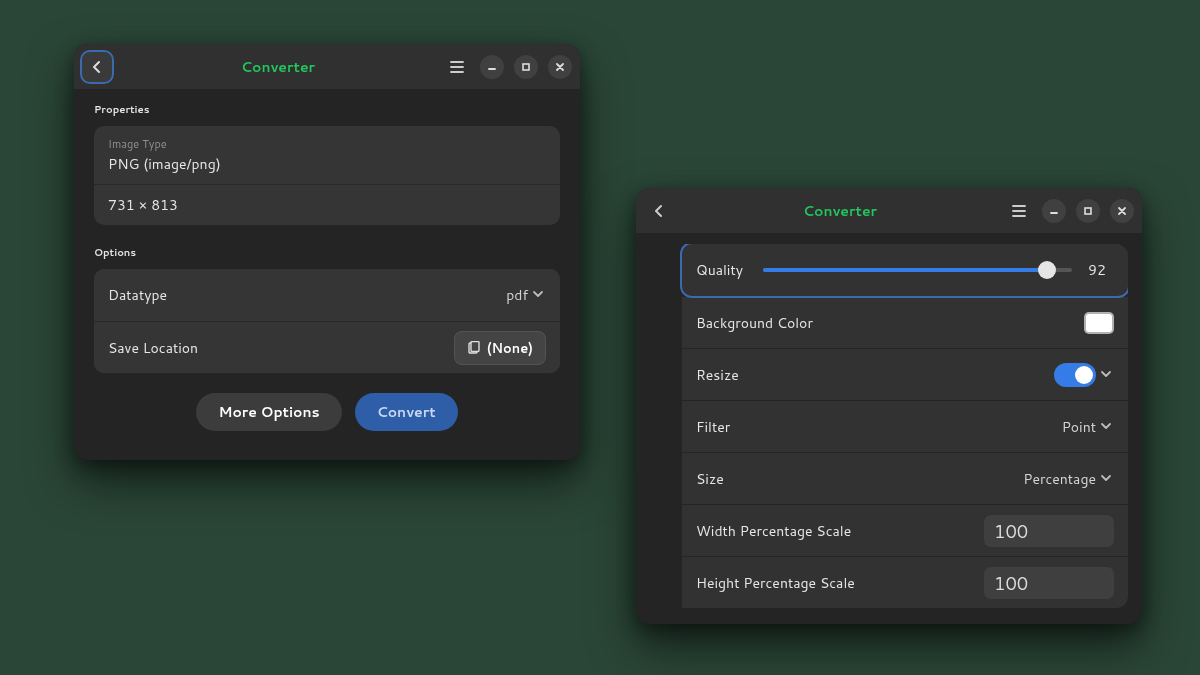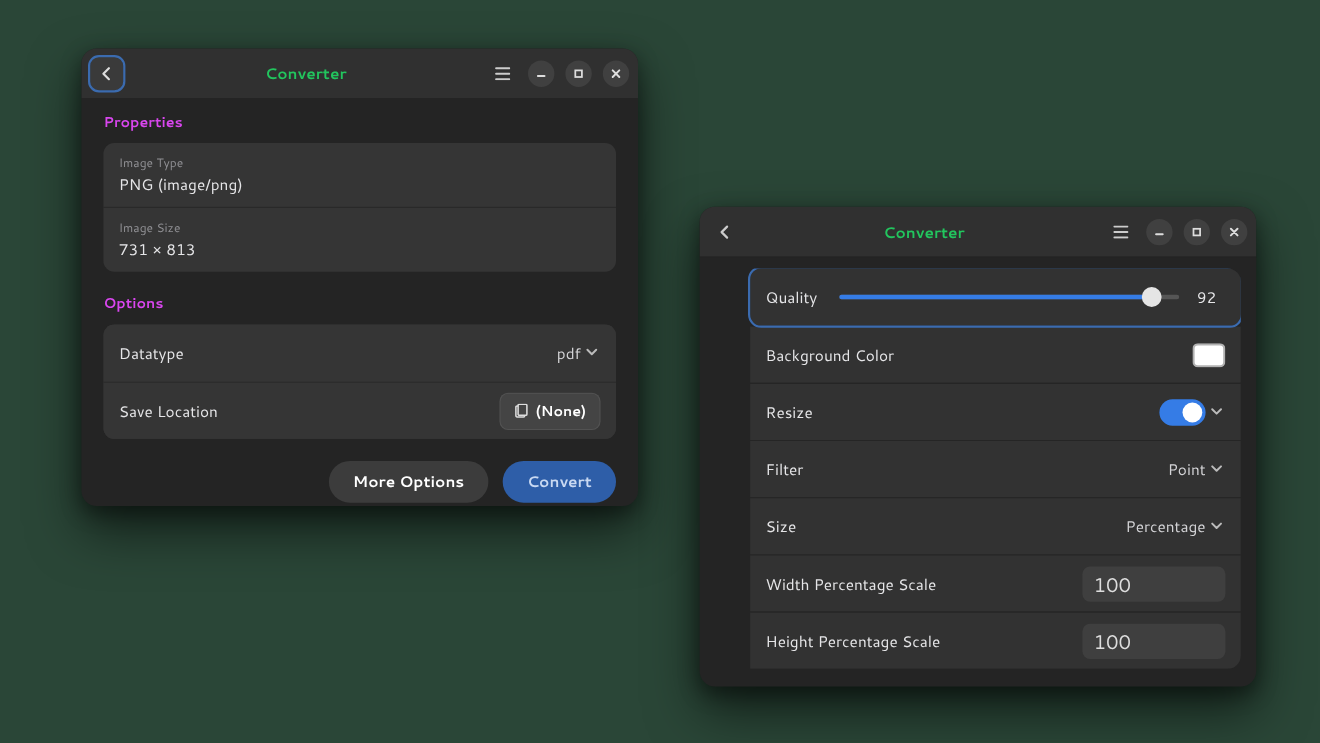--- a/index.html
+++ b/index.html
@@ -56,23 +56,23 @@
     font-size: 12px;
   }
   .hamburger { border-radius: 6px; background: transparent; width: 26px; height: 26px; }
   .hamburger svg, .back-btn svg, .chev svg, .wbtn svg { display:block; }
 
   .body {
     padding: 8px 20px 16px 20px;
   }
 
   .section-label {
-    font-size: 13px;
+    font-size: 10px;
     font-weight: 700;
-    color: #d946ef;
+    color: #e5e5e5;
     margin: 4px 0 10px 0;
   }
 
   .card, .row {
     background: #353535;
     border-radius: 10px;
   }
   .card { margin-bottom: 20px; overflow: hidden; }
   .inforow {
     padding: 10px 14px;
@@ -119,21 +119,21 @@
     border-radius: 8px;
     display: flex; align-items: center; gap: 6px;
     font-size: 13px; font-weight: 700;
     cursor: pointer;
     color: #fff;
   }
 
   .actions {
     display: flex;
     gap: 13px;
-    justify-content: flex-end;
+    justify-content: center;
     margin-top: 16px;
   }
 
   
   .w2 .body { padding: 10px 14px 0 14px; }
 
   .list {
     border-radius: 12px;
     overflow: hidden;
     padding-left: 32px;
@@ -239,21 +239,20 @@
 
   <div class="body">
     <div class="section-label">Properties</div>
 
     <div class="card">
       <div class="inforow">
         <div class="lab">Image Type</div>
         <div class="val">PNG (image/png)</div>
       </div>
       <div class="inforow">
-        <div class="lab">Image Size</div>
         <div class="val">731 × 813</div>
       </div>
     </div>
 
     <div class="section-label">Options</div>
 
     <div class="card">
       <div class="row">
         <span>Datatype</span>
         <div class="right">

